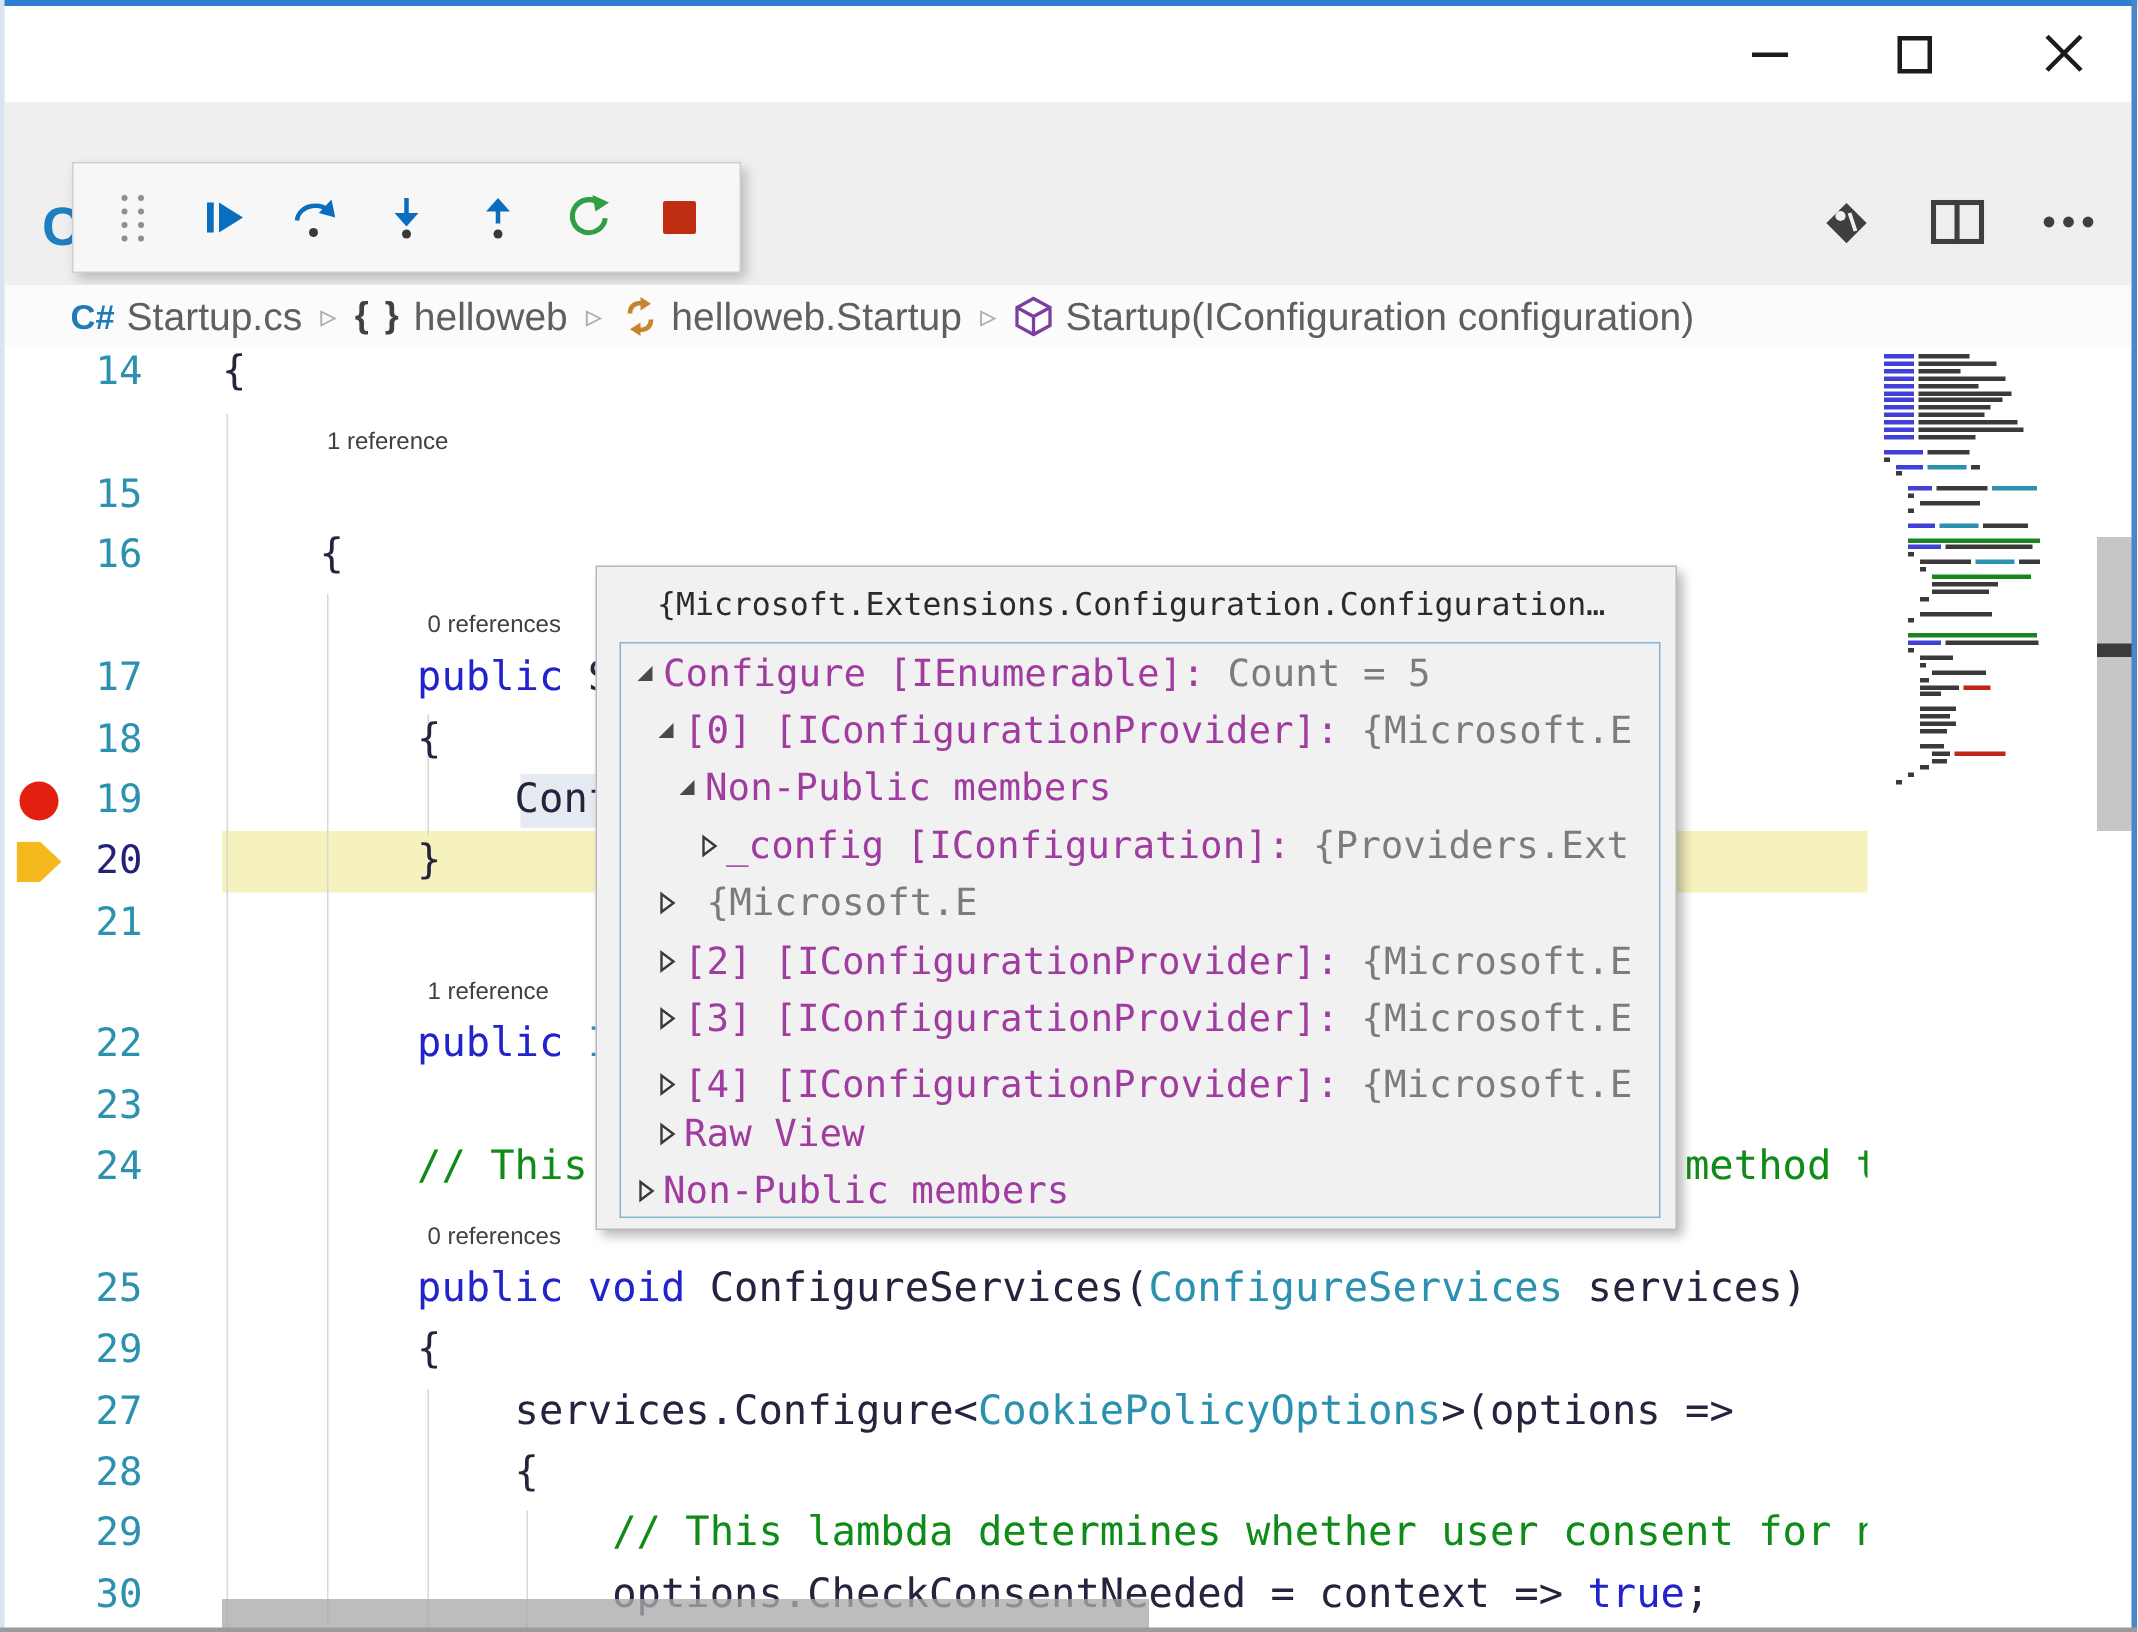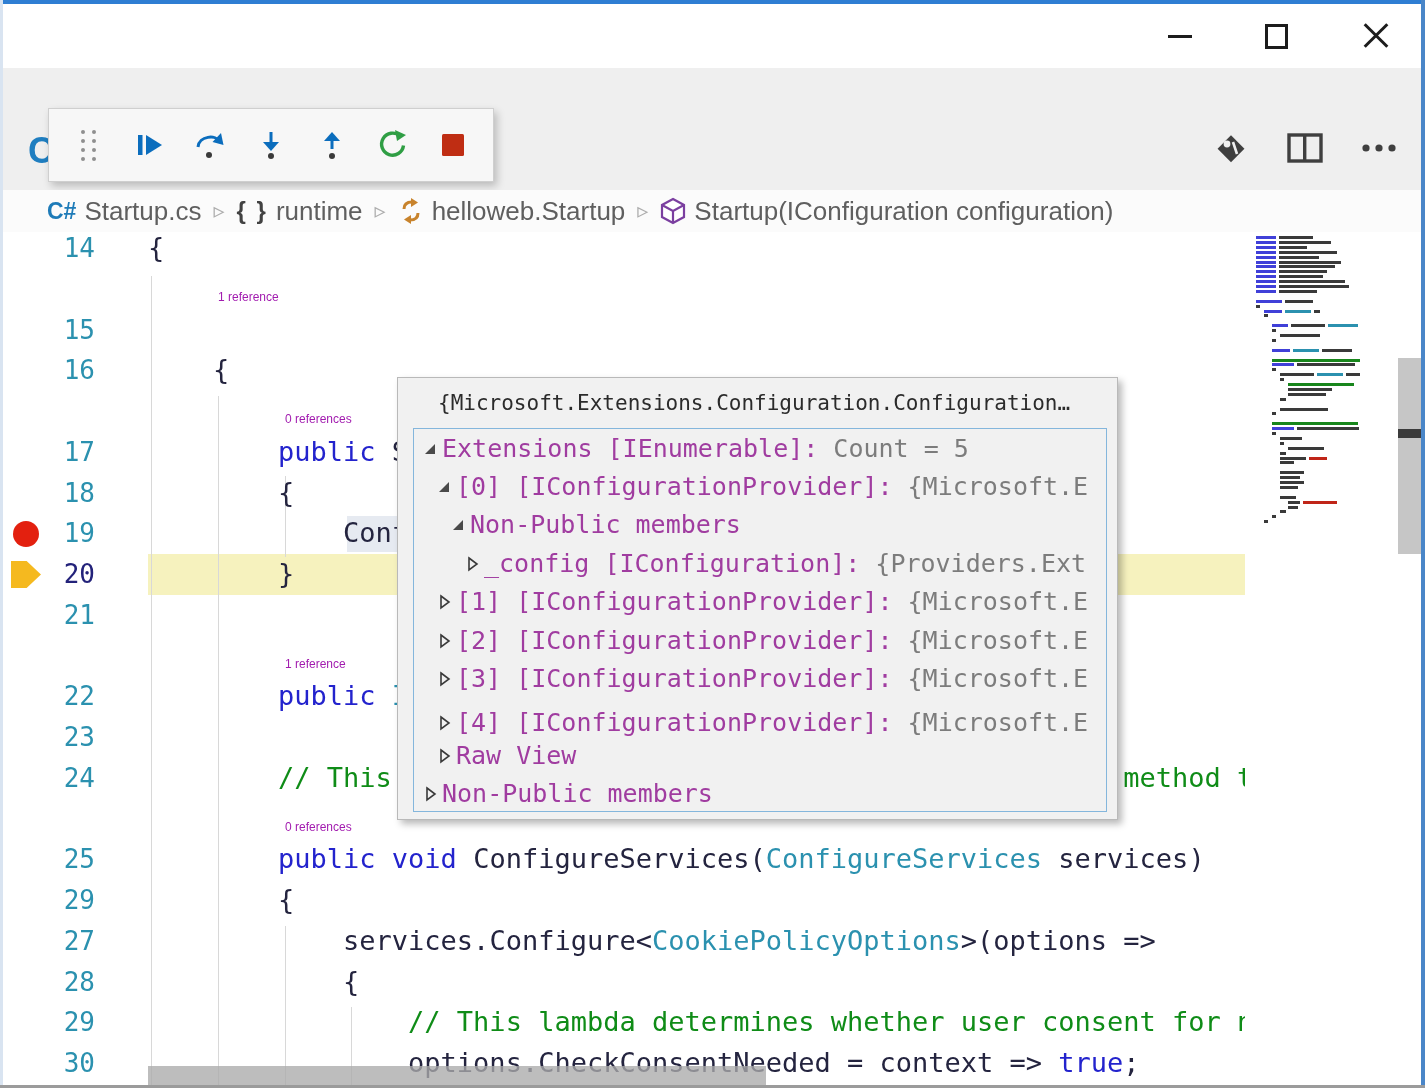--- a/index.html
+++ b/index.html
@@ -45,21 +45,21 @@
   .bc-braces{color:#424242;font-weight:bold;font-size:24px;letter-spacing:2px;}
 
   
   .editor{position:absolute;left:3px;top:232px;width:1418px;height:853px;background:#ffffff;}
   .code-clip{position:absolute;left:0;top:0;width:1242px;height:853px;overflow:hidden;}
   .cur-line-band{position:absolute;left:145px;width:1102px;height:41px;background:#f6f2be;}
   .guide{position:absolute;width:1px;background:#d8d8d8;}
   .hover-box{position:absolute;background:#e6eaf1;}
   .code-line{position:absolute;left:145px;white-space:pre;font-family:"DejaVu Sans Mono",monospace;
     font-size:27px;line-height:40.75px;height:41px;}
-  .lens{position:absolute;font-family:"Liberation Sans",sans-serif;font-size:12px;color:#a21caf;
+  .lens{position:absolute;font-family:"Liberation Sans",sans-serif;font-size:16px;color:#404040;
     height:41px;display:flex;align-items:flex-end;padding-bottom:6px;}
   .gutter-num{position:absolute;left:32px;width:60px;text-align:right;
     font-family:"DejaVu Sans Mono",monospace;font-size:26px;line-height:40.75px;color:#2b91af;}
   .gutter-num.current{color:#23227a;}
   .bp-dot{position:absolute;left:10px;width:26px;height:26px;border-radius:50%;background:#e3200f;}
   .cur-arrow{position:absolute;left:8px;width:30px;height:27px;background:#f5b91f;
     clip-path:polygon(0 0,52% 0,100% 50%,52% 100%,0 100%);}
 
   
   .minimap{position:absolute;left:1249px;top:0;width:142px;height:790px;background:#fff;overflow:hidden;}
@@ -184,21 +184,21 @@
         <span style="display: inline-flex;">
           <span class="bc-csharp">C#</span>
         </span>
         <span>Startup.cs</span>
       </span>
       <span class="bc-sep">▹</span>
       <span class="bc-item">
         <span style="display: inline-flex;">
           <span class="bc-braces">{ }</span>
         </span>
-        <span>runtime</span>
+        <span>helloweb</span>
       </span>
       <span class="bc-sep">▹</span>
       <span class="bc-item">
         <span style="display: inline-flex;">
           <svg width="26" height="26" viewBox="0 0 26 26" xmlns="http://www.w3.org/2000/svg">
             <path d="M6 11 Q6 4 14 4" stroke="#c8832c" stroke-width="3" fill="none"></path>
             <polygon points="13,0 20,4.5 13,9" fill="#c8832c"></polygon>
             <path d="M20 15 Q20 22 12 22" stroke="#c8832c" stroke-width="3" fill="none"></path>
             <polygon points="13,17 6,21.5 13,26" fill="#c8832c"></polygon>
           </svg>
@@ -462,21 +462,21 @@
       <div class="hthumb"></div>
     </div>
 
     <div class="datatip">
       <div class="datatip-header">{Microsoft.Extensions.Configuration.Configuration…</div>
       <div class="datatip-tree" id="datatip-tree">
           <div class="tree-row" style="top: 0px; padding-left: 8px;">
             <span class="tr-arrow"><svg width="16" height="16" viewBox="0 0 16 16" xmlns="http://www.w3.org/2000/svg">
                 <polygon points="13,3 13,13 3,13" fill="#4a4a4a"></polygon>
               </svg></span>
-            <span class="tr-name">Extensions [IEnumerable]:</span>
+            <span class="tr-name">Configure [IEnumerable]:</span>
             <span class="tr-value"> Count = 5</span>
           </div>
           <div class="tree-row" style="top: 38.4px; padding-left: 22px;">
             <span class="tr-arrow"><svg width="16" height="16" viewBox="0 0 16 16" xmlns="http://www.w3.org/2000/svg">
                 <polygon points="13,3 13,13 3,13" fill="#4a4a4a"></polygon>
               </svg></span>
             <span class="tr-name">[0] [IConfigurationProvider]:</span>
             <span class="tr-value"> {Microsoft.E</span>
           </div>
           <div class="tree-row" style="top: 76.8px; padding-left: 36px;">
@@ -489,21 +489,20 @@
             <span class="tr-arrow"><svg width="16" height="16" viewBox="0 0 16 16" xmlns="http://www.w3.org/2000/svg">
                 <polygon points="5,2 13,8 5,14" fill="none" stroke="#3a3a3a" stroke-width="1.6"></polygon>
               </svg></span>
             <span class="tr-name">_config [IConfiguration]:</span>
             <span class="tr-value"> {Providers.Ext</span>
           </div>
           <div class="tree-row" style="top: 153.6px; padding-left: 22px;">
             <span class="tr-arrow"><svg width="16" height="16" viewBox="0 0 16 16" xmlns="http://www.w3.org/2000/svg">
                 <polygon points="5,2 13,8 5,14" fill="none" stroke="#3a3a3a" stroke-width="1.6"></polygon>
               </svg></span>
-            <span class="tr-name">[1] [IConfigurationProvider]:</span>
             <span class="tr-value"> {Microsoft.E</span>
           </div>
           <div class="tree-row" style="top: 192px; padding-left: 22px;">
             <span class="tr-arrow"><svg width="16" height="16" viewBox="0 0 16 16" xmlns="http://www.w3.org/2000/svg">
                 <polygon points="5,2 13,8 5,14" fill="none" stroke="#3a3a3a" stroke-width="1.6"></polygon>
               </svg></span>
             <span class="tr-name">[2] [IConfigurationProvider]:</span>
             <span class="tr-value"> {Microsoft.E</span>
           </div>
           <div class="tree-row" style="top: 230.4px; padding-left: 22px;">

